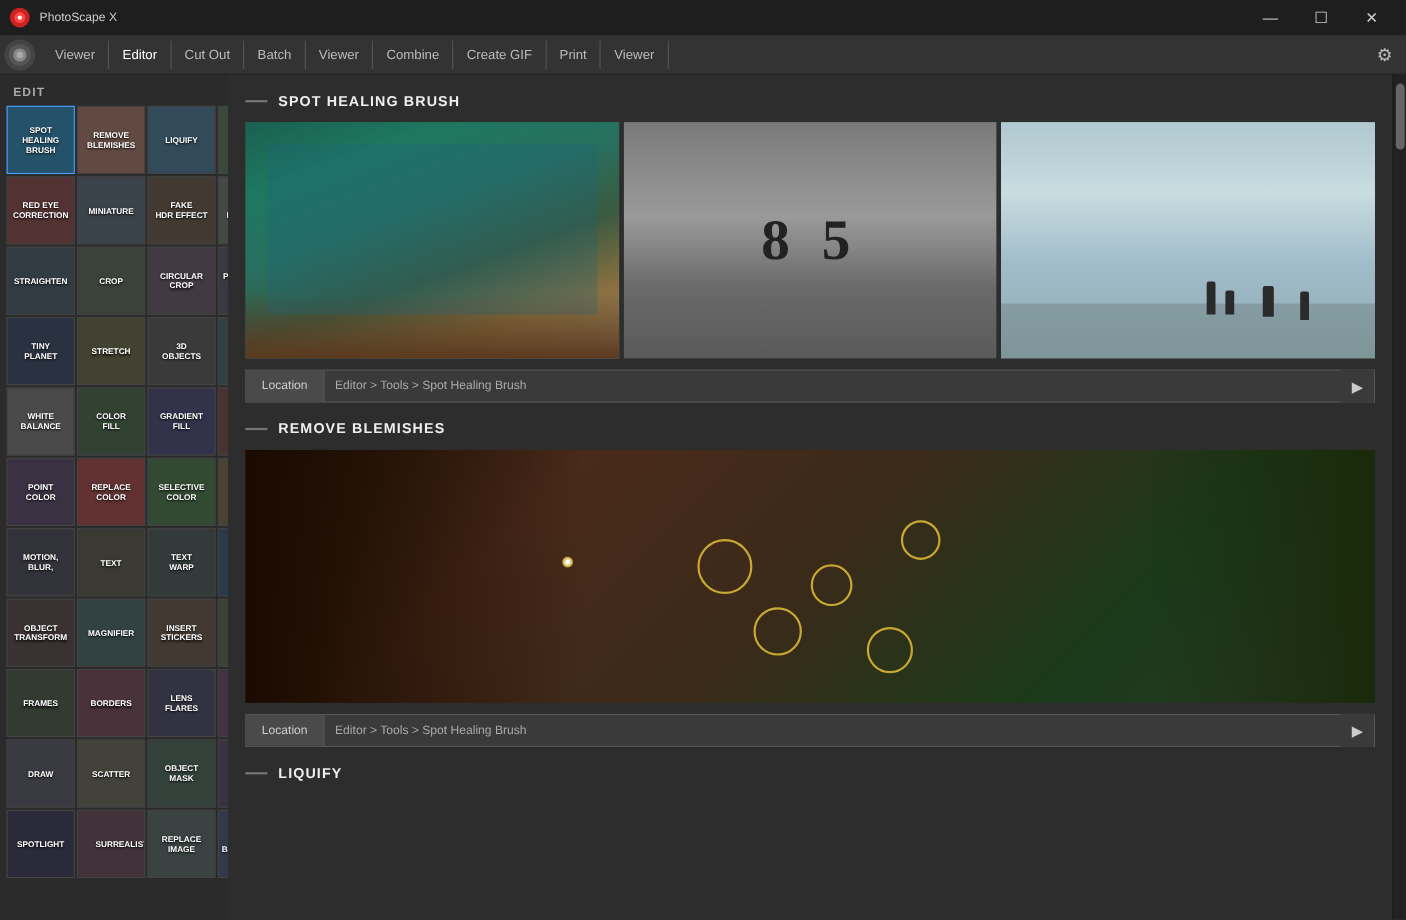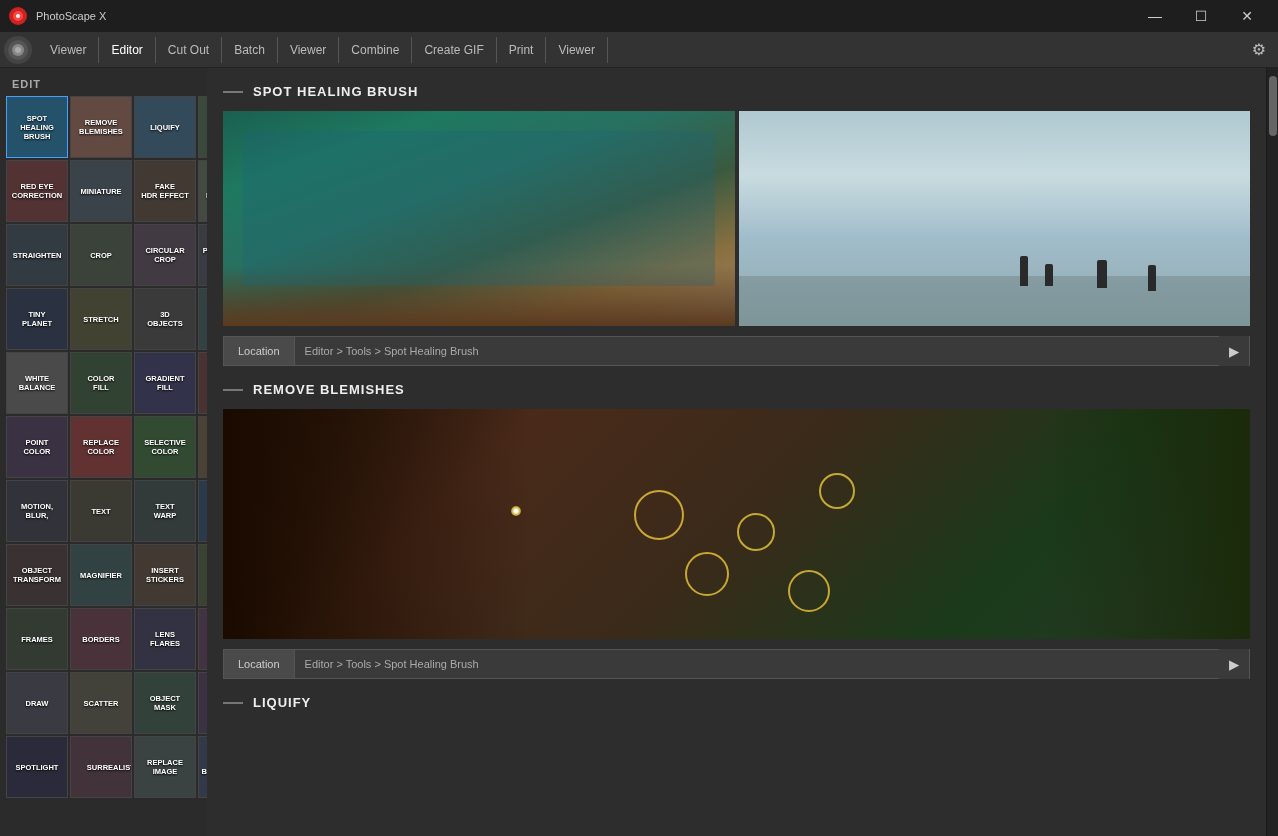--- a/index.html
+++ b/index.html
@@ -509,20 +509,25 @@
     </div>
 
     <div class="preview-strip">
       <div class="preview-img third-preview">
         <div style="width:100%;height:215px;background:linear-gradient(160deg,#1a6050 0%,#1e7860 20%,#287060 40%,#3a5a40 60%,#8a7040 80%,#9a8060 100%);position:relative;">
           <div style="position:absolute;bottom:0;left:0;right:0;height:60px;background:linear-gradient(to top,#5a3a20,transparent);"></div>
           <div style="position:absolute;top:20px;left:20px;right:20px;bottom:40px;background:rgba(30,100,120,0.3);border-radius:4px;"></div>
         </div>
       </div>
       <div class="preview-img third-preview">
+        <div style="width:100%;height:215px;background:linear-gradient(to bottom,#7a7a7a,#9a9a9a 40%,#6a6a6a 70%,#5a5a5a);display:flex;align-items:center;justify-content:center;">
+          <span style="color:#222;font-size:52px;font-weight:bold;font-family:serif;letter-spacing:8px;">8 5</span>
+        </div>
+      </div>
+      <div class="preview-img third-preview">
         <div style="width:100%;height:215px;background:linear-gradient(to bottom,#b0c8d0 0%,#c8dce0 30%,#a0bcca 60%,#90aaae 100%);position:relative;">
           <div style="position:absolute;bottom:0;left:0;right:0;height:50px;background:rgba(100,120,120,0.4);"></div>
 
           <div style="position:absolute;bottom:40px;left:55%;width:8px;height:30px;background:#2a2a2a;border-radius:2px 2px 0 0;"></div>
           <div style="position:absolute;bottom:40px;left:60%;width:8px;height:22px;background:#2a2a2a;border-radius:2px 2px 0 0;"></div>
           <div style="position:absolute;bottom:38px;left:70%;width:10px;height:28px;background:#2a2a2a;border-radius:2px 2px 0 0;"></div>
           <div style="position:absolute;bottom:35px;left:80%;width:8px;height:26px;background:#2a2a2a;border-radius:2px 2px 0 0;"></div>
         </div>
       </div>
     </div>

